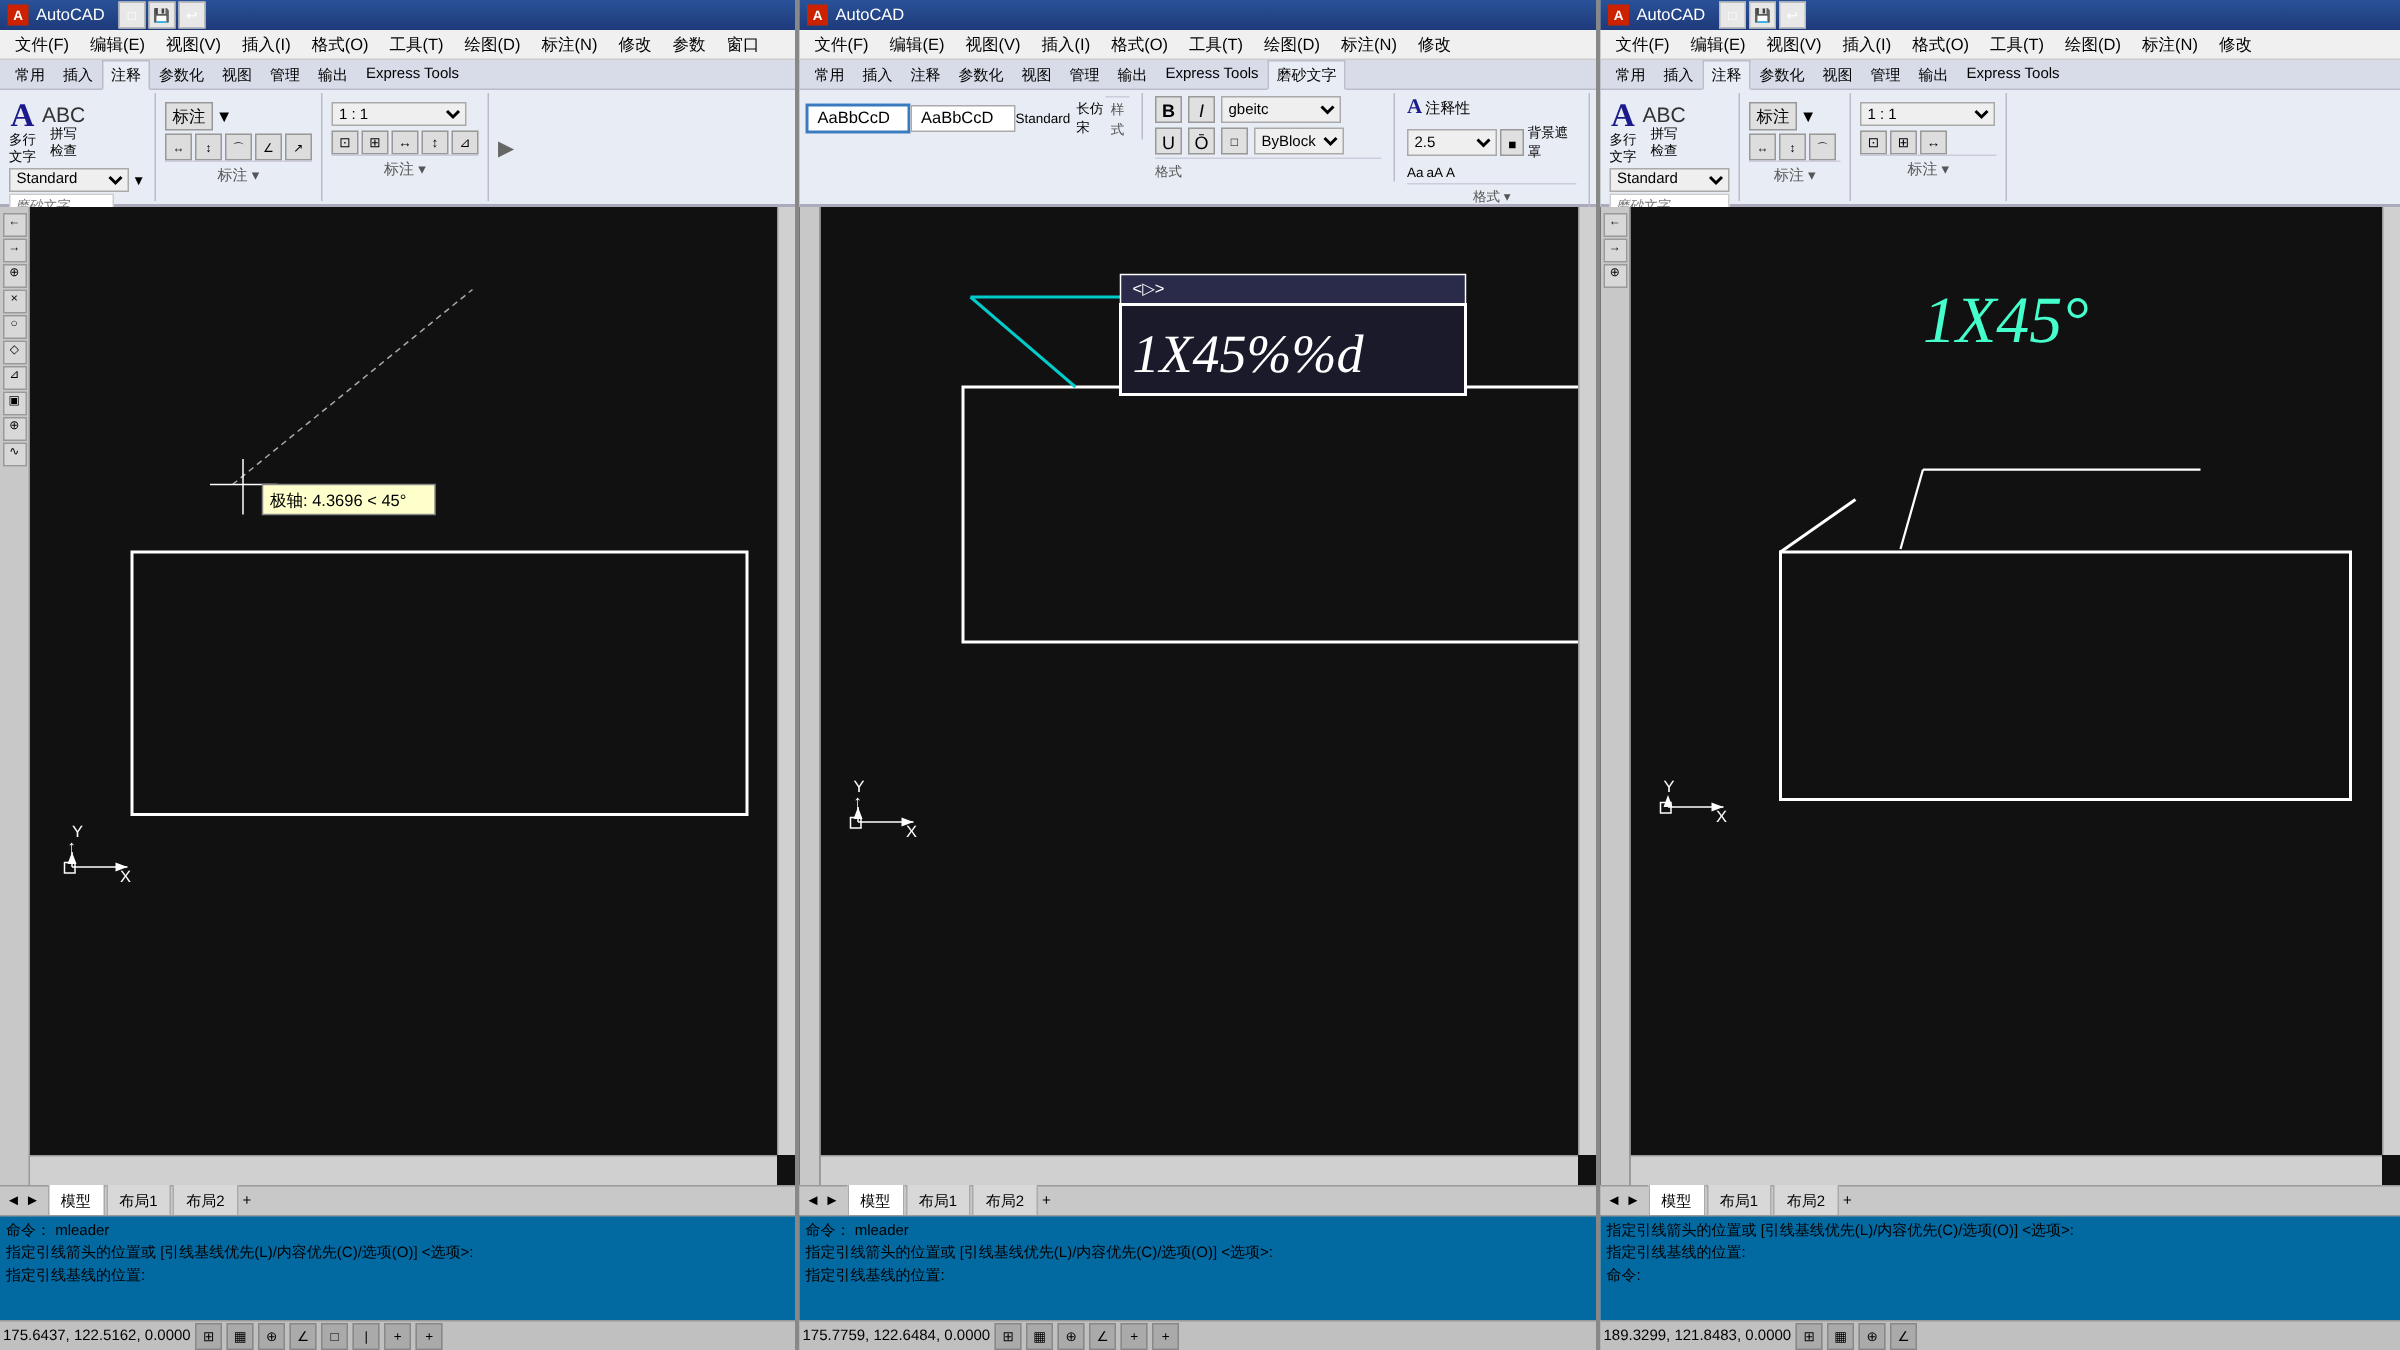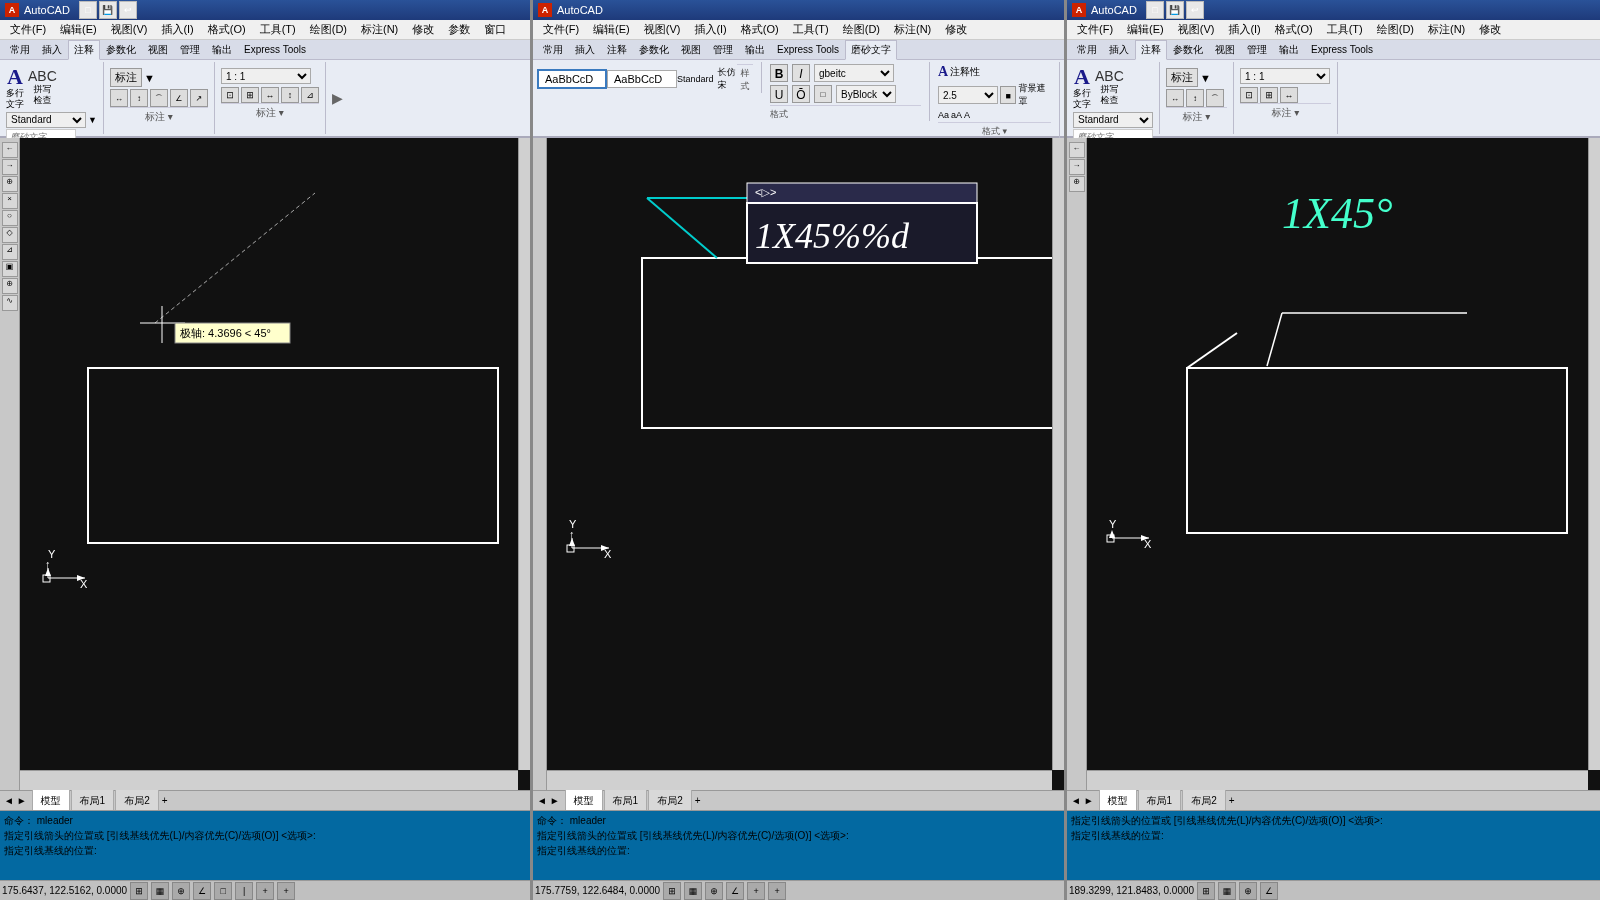--- a/index.html
+++ b/index.html
@@ -676,20 +676,21 @@
           <div class="tab active">模型</div>
           <div class="tab">布局1</div>
           <div class="tab">布局2</div>
           <span style="font-size:10px;margin-left:2px;">+</span>
         </div>
 
         <div class="bottom-cmd">
           <div style="color:#000;font-size:10px;line-height:1.5;">
             <div>指定引线箭头的位置或 [引线基线优先(L)/内容优先(C)/选项(O)] &lt;选项&gt;:</div>
             <div>指定引线基线的位置:</div>
+            <div>命令:</div>
           </div>
         </div>
 
         <div class="status-row">
           <span>189.3299, 121.8483, 0.0000</span>
           <div class="status-icon">⊞</div>
           <div class="status-icon">▦</div>
           <div class="status-icon">⊕</div>
           <div class="status-icon">∠</div>
         </div>

